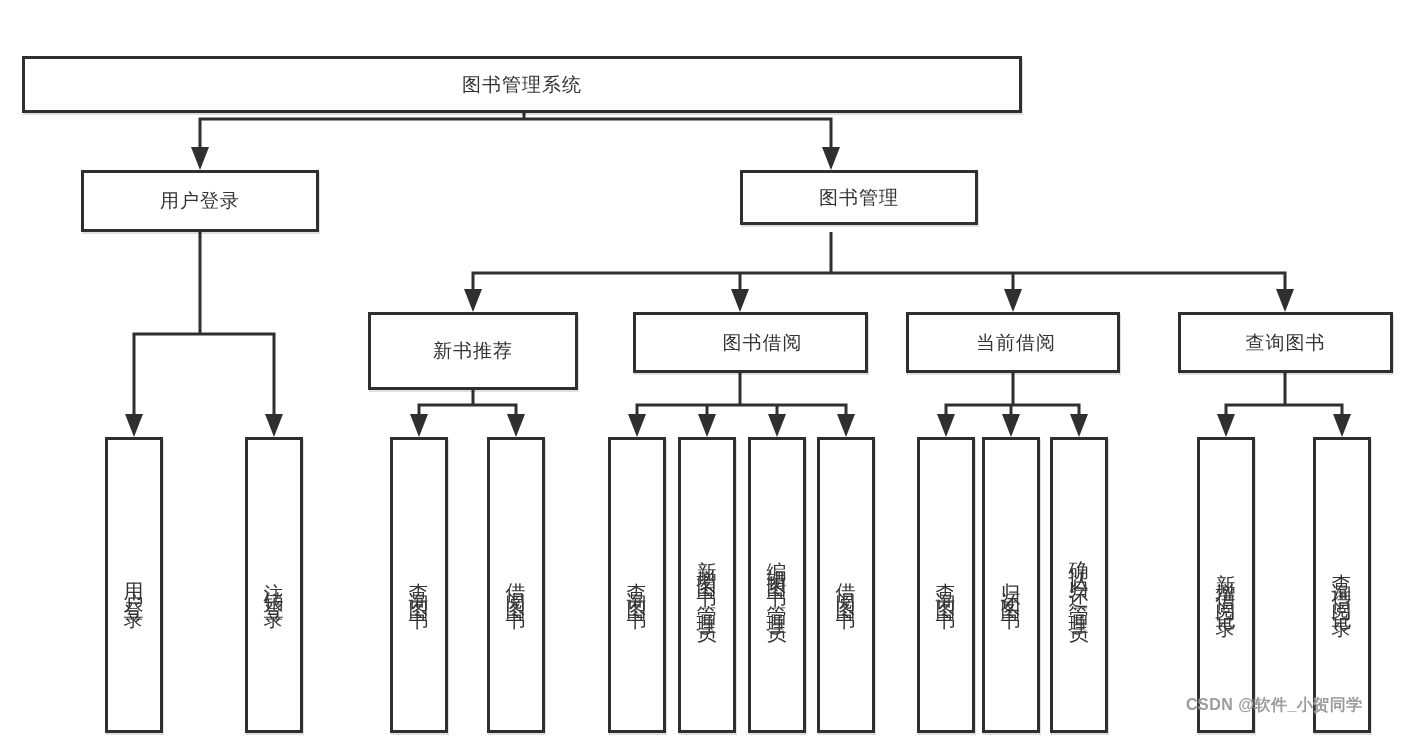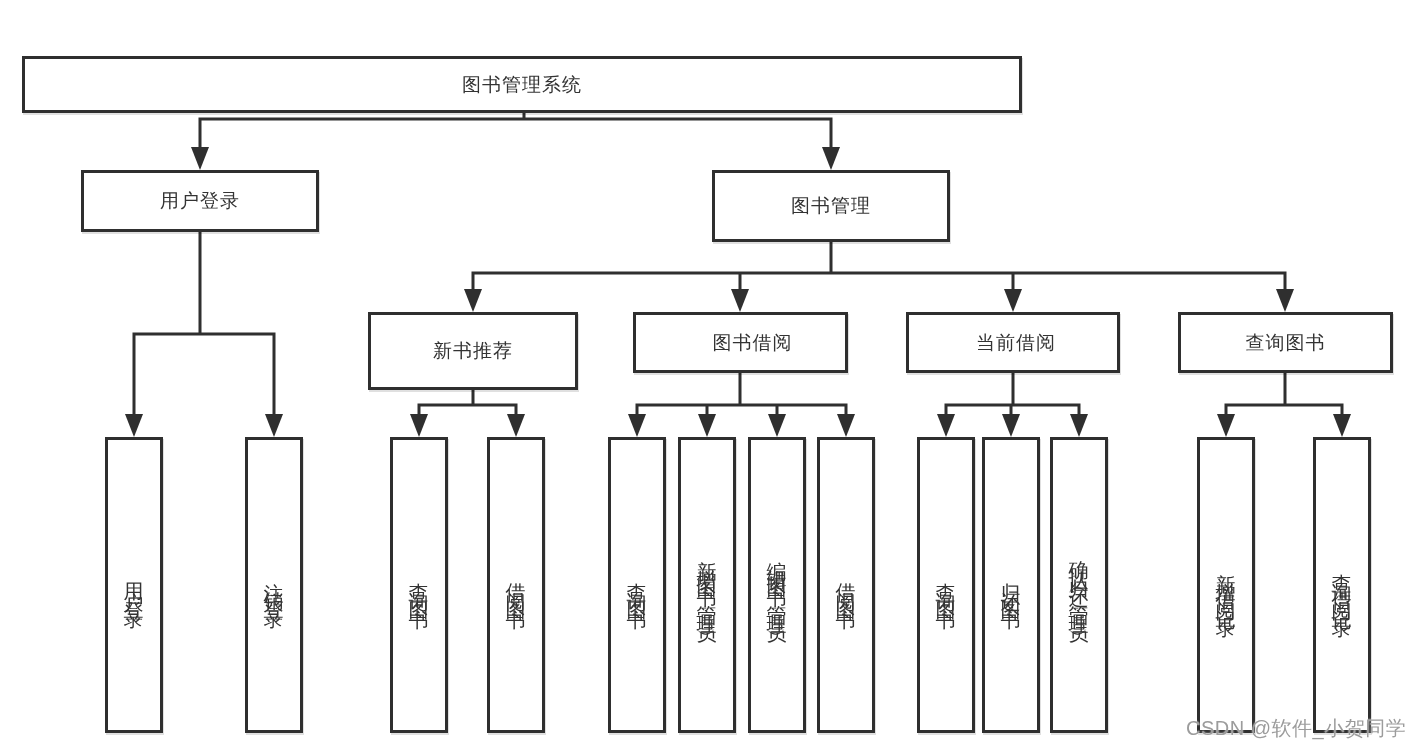--- a/index.html
+++ b/index.html
@@ -40,26 +40,27 @@
     font-size: 20px;
     letter-spacing: 9px;
     line-height: 52px;
     width: 58px;
     top: 437px;
     height: 296px;
   }
   #watermark {
     position: absolute;
     left: 1186px;
-    top: 715px;
-    font-size: 20px;
+    top: 695px;
+    font-size: 16px;
     letter-spacing: 0.5px;
     color: #9c9c9c;
     text-shadow: 0 0 2px #ffffff;
     white-space: nowrap;
+    font-weight: bold;
   }
 </style>
 </head>
 <body>
 
 <div id="canvas">
 
   <svg id="wires" viewBox="0 0 1405 747" xmlns="http://www.w3.org/2000/svg">
     <path fill="none" stroke="#2f2f2f" stroke-width="3" d="M524 69 V119 M198.5 119 H832.5 M200 119 V150
              M831 119 V150
@@ -88,24 +89,24 @@
       <polygon points="1002,414 1020,414 1011,437"></polygon>
       <polygon points="1070,414 1088,414 1079,437"></polygon>
       <polygon points="1217,414 1235,414 1226,437"></polygon>
       <polygon points="1333,414 1351,414 1342,437"></polygon>
     </g>
   </svg>
 
   <div class="node node-h" style="left:22px; top:12px; width:1000px; height:57px;margin-top:44px;">图书管理系统</div>
 
   <div class="node node-h" style="left:81px; top:170px; width:238px; height:62px;">用户登录</div>
-  <div class="node node-h" style="left:712px; top:170px; width:238px; height:72px;">图书管理</div>
+  <div class="node node-h" style="left:740px; top:170px; width:238px; height:55px;">图书管理</div>
 
   <div class="node node-h" style="left:368px; top:312px; width:210px; height:78px;">新书推荐</div>
-  <div class="node node-h" style="left:633px; top:312px; width:215px; height:61px;padding-left:24px;">图书借阅</div>
+  <div class="node node-h" style="left:633px; top:312px; width:235px; height:61px;padding-left:24px;">图书借阅</div>
   <div class="node node-h" style="left:906px; top:312px; width:214px; height:61px;padding-left:6px;">当前借阅</div>
   <div class="node node-h" style="left:1178px; top:312px; width:215px; height:61px;">查询图书</div>
 
   <div class="node node-v" style="left:105px;">用户登录</div>
   <div class="node node-v" style="left:245px;">注销登录</div>
 
   <div class="node node-v" style="left:390px;">查询图书</div>
   <div class="node node-v" style="left:487px;">借阅图书</div>
 
   <div class="node node-v" style="left:608px;">查询图书</div>

